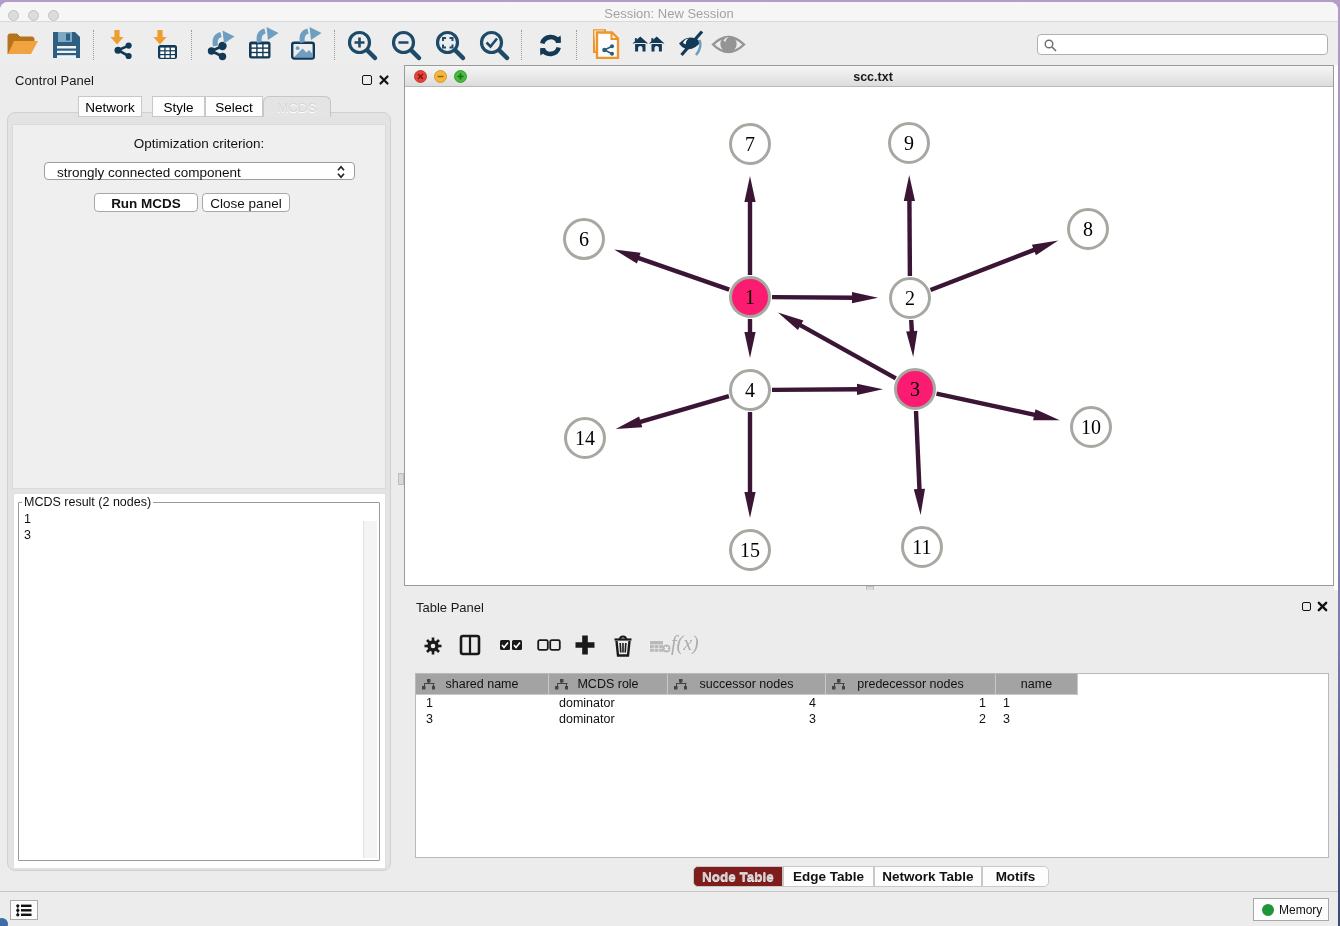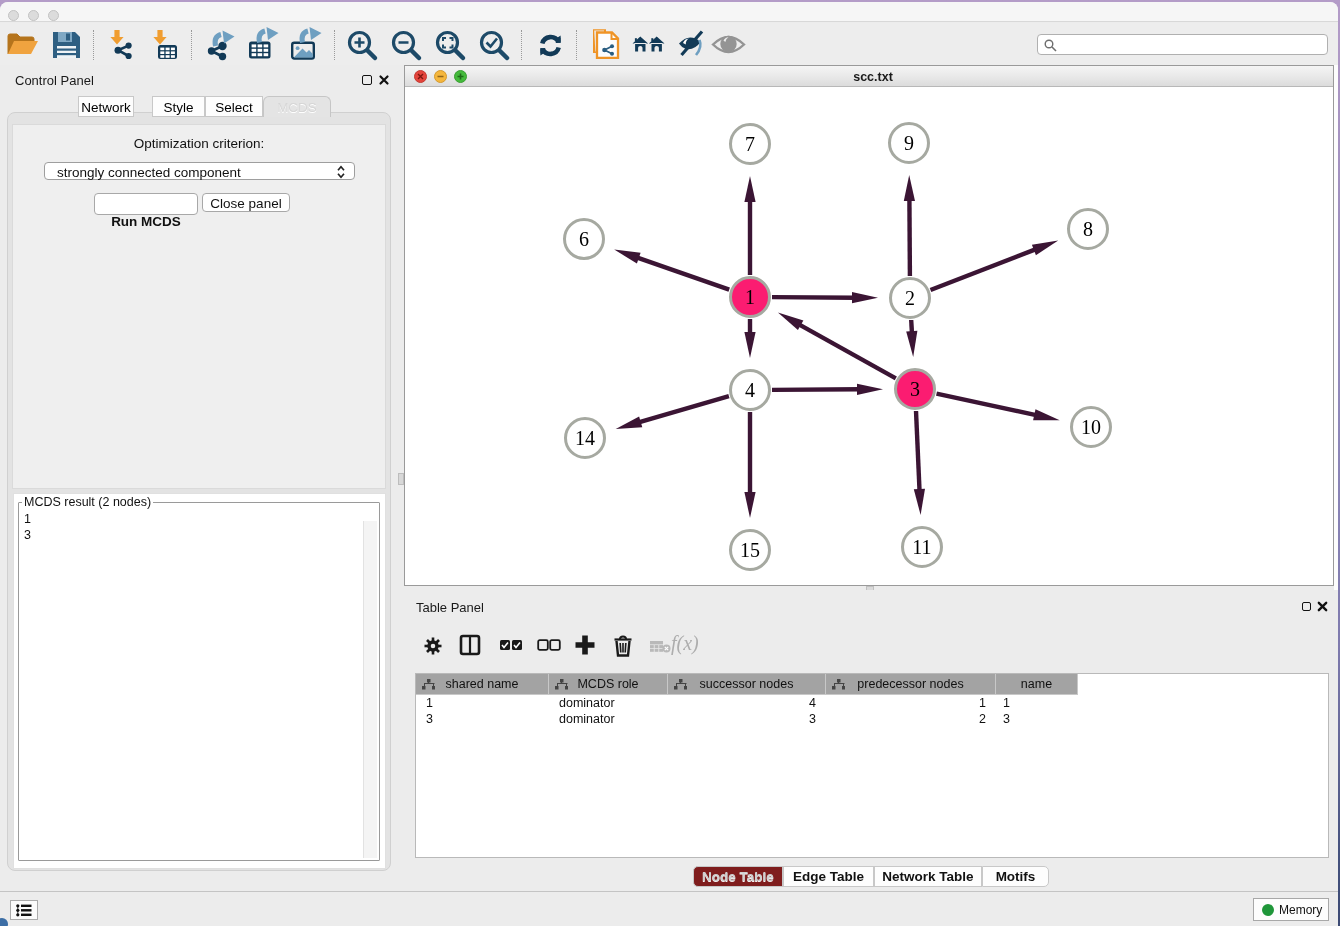--- a/index.html
+++ b/index.html
@@ -45,20 +45,21 @@
   .trow { position:absolute; left:0; right:0; height:16px; font-size:12.5px; color:#111; }
   .btab { position:absolute; bottom:4px; height:21px; background:#fdfdfd; border:1px solid #c8c8c8; font-size:13.5px; font-weight:700; color:#111; text-align:center; padding-top:2px; }
 </style>
 </head>
 <body>
 <div id="app">
   <div id="titlebar">
     <div class="tl" style="left:8px;"></div>
     <div class="tl" style="left:28px;"></div>
     <div class="tl" style="left:48px;"></div>
+    <div id="wtitle">Session: New Session</div>
   </div>
   <div id="toolbar">
 
     <svg class="ticon" style="left:6px;top:7px" width="33" height="30" viewBox="0 0 33 30">
       <path d="M2 24 L2 6 Q2 4 4 4 L11 4 L14 7 L26 7 Q28 7 28 9 L28 11" fill="#b5741c" stroke="#b5741c" stroke-width="1"></path>
       <path d="M2 24 L8 11 L32 11 L25 24 Z" fill="#f0a33f"></path>
     </svg>
 
     <svg class="ticon" style="left:50px;top:6px" width="32" height="32" viewBox="0 0 32 32">
       <path d="M3 3 L25 3 L30 8 L30 29 L3 29 Z" fill="#2e5f82"></path>
@@ -206,33 +207,33 @@
     </div>
   </div>
 
   <div id="cpanel">
     <div class="paneltitle" style="position:absolute;left:15px;top:7px;">Control Panel</div>
     <div style="position:absolute;left:362px;top:9px;width:10px;height:10px;border:1.6px solid #111;border-radius:2px;"></div>
     <svg style="position:absolute;left:378px;top:8px" width="12" height="12" viewBox="0 0 12 12">
         <path d="M2.5 2.5 L9.5 9.5 M9.5 2.5 L2.5 9.5" stroke="#111" stroke-width="2.2" stroke-linecap="round"></path>
       </svg>
     <div id="cp-outer"></div>
-    <div class="tab" style="left:78px;width:56px;">Network</div>
+    <div class="tab" style="left:78px;width:64px;">Network</div>
     <div class="tab" style="left:152px;width:53px;">Style</div>
     <div class="tab" style="left:205px;width:58px;">Select</div>
     <div class="tab" style="left:263px;width:68px;background:#e4e4e4;color:#d6d6d6;border-color:#c6c6c6;border-bottom:none;border-radius:6px 6px 0 0;text-shadow:0 1px 0 #fff;">MCDS</div>
     <div id="cp-inner">
       <div style="position:absolute;left:31px;top:37px;width:311px;height:18px;background:#fff;border:1px solid #9e9e9e;border-radius:4px;font-size:13.5px;color:#111;padding:2px 0 0 12px;">strongly connected component
         <svg width="10" height="14" viewBox="0 0 10 14" style="position:absolute;right:8px;top:2px;">
             <path d="M2 5.2 L5 1.8 L8 5.2" fill="none" stroke="#222" stroke-width="1.7"></path>
             <path d="M2 8.8 L5 12.2 L8 8.8" fill="none" stroke="#222" stroke-width="1.7"></path>
           </svg>
       </div>
       <div style="position:absolute;left:0;right:0;top:11px;text-align:center;font-size:13.5px;color:#111;">Optimization criterion:</div>
-      <div class="btn" style="left:81px;top:68px;width:104px;height:19px;padding-top:20px;font-weight:bold;">Run MCDS</div>
+      <div class="btn" style="left:81px;top:68px;width:104px;height:19px;padding-top:2px;font-weight:bold;">Run MCDS</div>
       <div class="btn" style="left:189px;top:68px;width:88px;height:19px;padding-top:2px;">Close panel</div>
     </div>
     <div id="cp-white">
       <fieldset style="position:absolute;left:4px;top:1px;right:5px;bottom:7px;border:1px solid #9a9a9a;border-radius:1px;">
         <legend style="font-size:12.5px;color:#111;margin-left:3px;padding:0 2px;">MCDS result (2 nodes)</legend>
         <div style="position:absolute;left:2px;top:2px;right:16px;bottom:2px;background:#fff;font-size:12.5px;color:#111;line-height:16px;padding-left:3px;">1<br>3</div>
         <div style="position:absolute;top:12px;right:2px;width:14px;bottom:2px;background:#f4f4f4;border-left:1px solid #e2e2e2;"></div>
       </fieldset>
     </div>
   </div>

